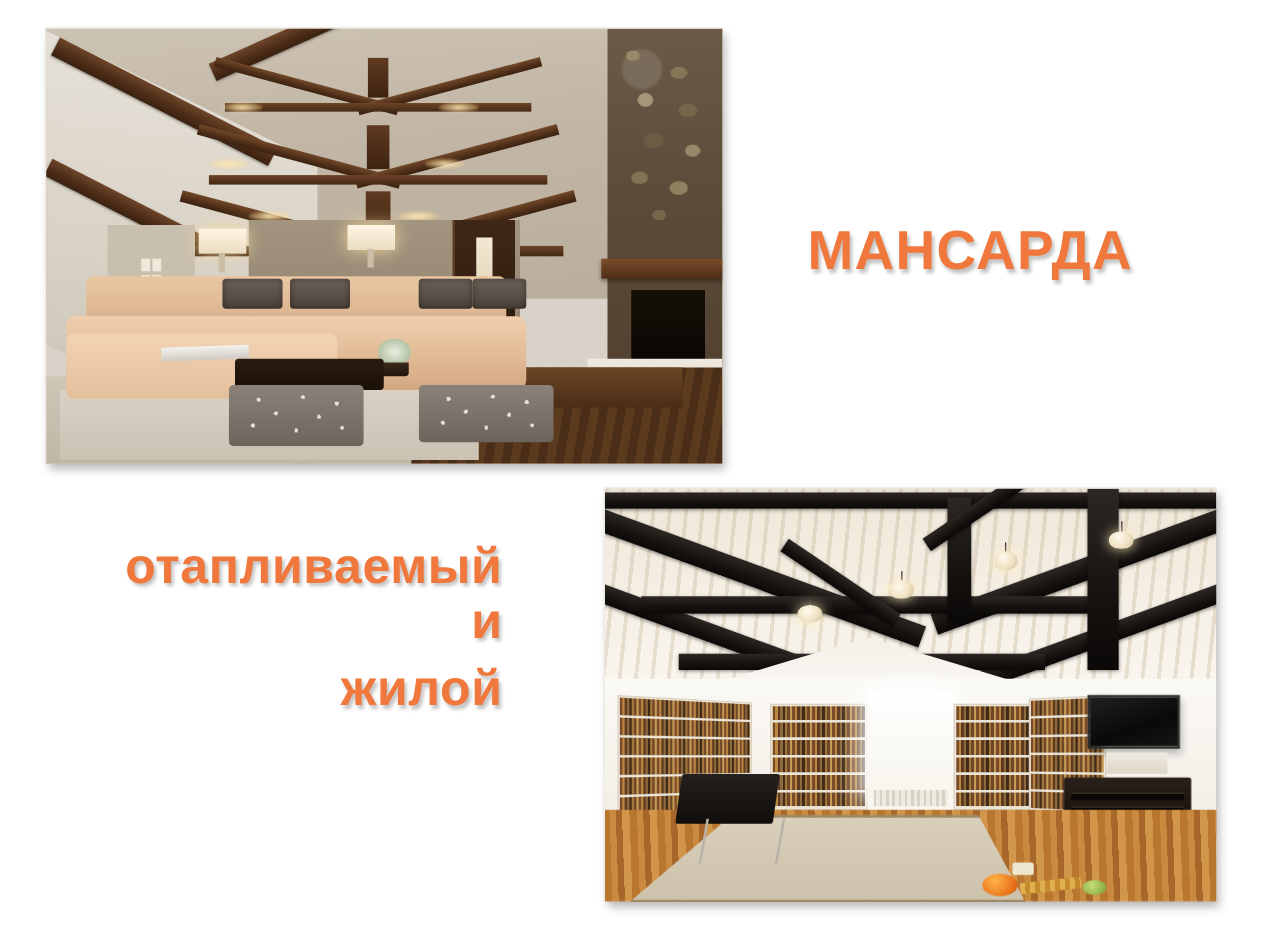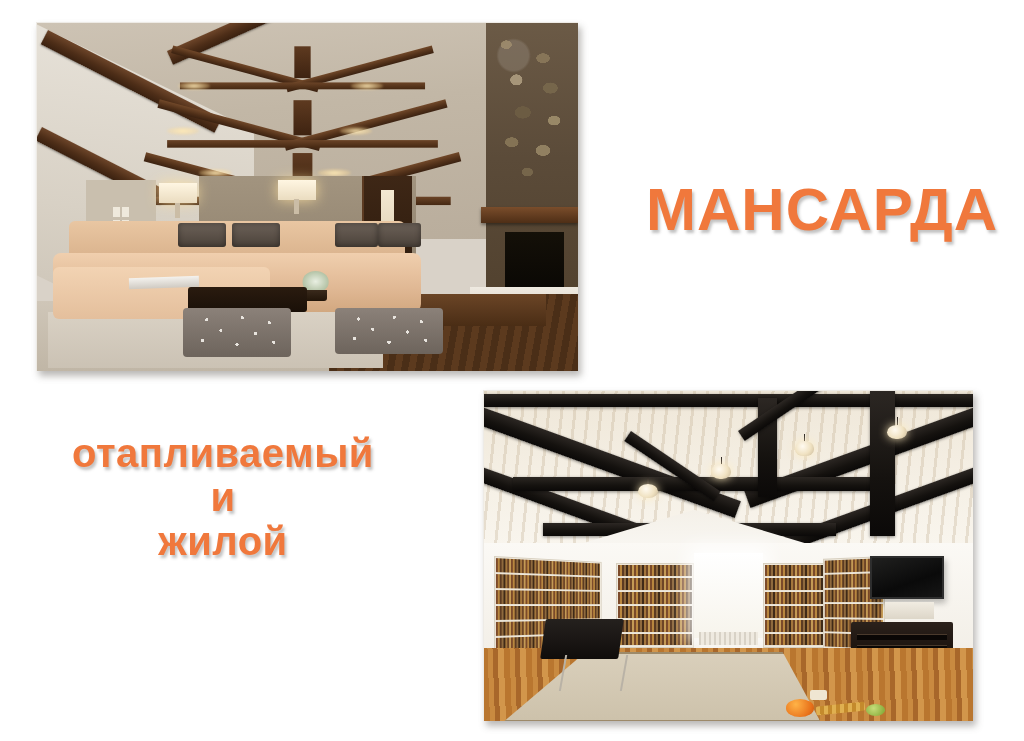--- a/index.html
+++ b/index.html
@@ -31,39 +31,39 @@
     letter-spacing: 0.5px;
     text-shadow: 2px 3px 3px rgba(120,120,120,0.45);
     white-space: nowrap;
     line-height: 1.05;
     -webkit-font-smoothing: antialiased;
   }
 
   #title-mansarda {
     left: 646px;
     top: 178px;
-    font-size: 60px;
+    font-size: 44px;
     letter-spacing: 1px;
   }
 
   #caption-block {
     position: absolute;
-    left: 28px;
+    left: 12px;
     top: 432px;
     width: 390px;
-    text-align: center;
+    text-align: right;
   }
   #caption-block .wordmark {
     position: static;
     display: block;
     font-size: 40px;
   }
   #cap-line-1 { font-size: 40px; }
   #cap-line-2 { font-size: 40px; margin-top: 2px; }
-  #cap-line-3 { font-size: 40px; margin-top: 2px; }
+  #cap-line-3 { font-size: 40px; margin-top: 12px; }
 
   #caption-cherdak {
     position: absolute;
     left: 24px;
     top: 663px;
     width: 390px;
     text-align: center;
     font-size: 44px;
   }
 

